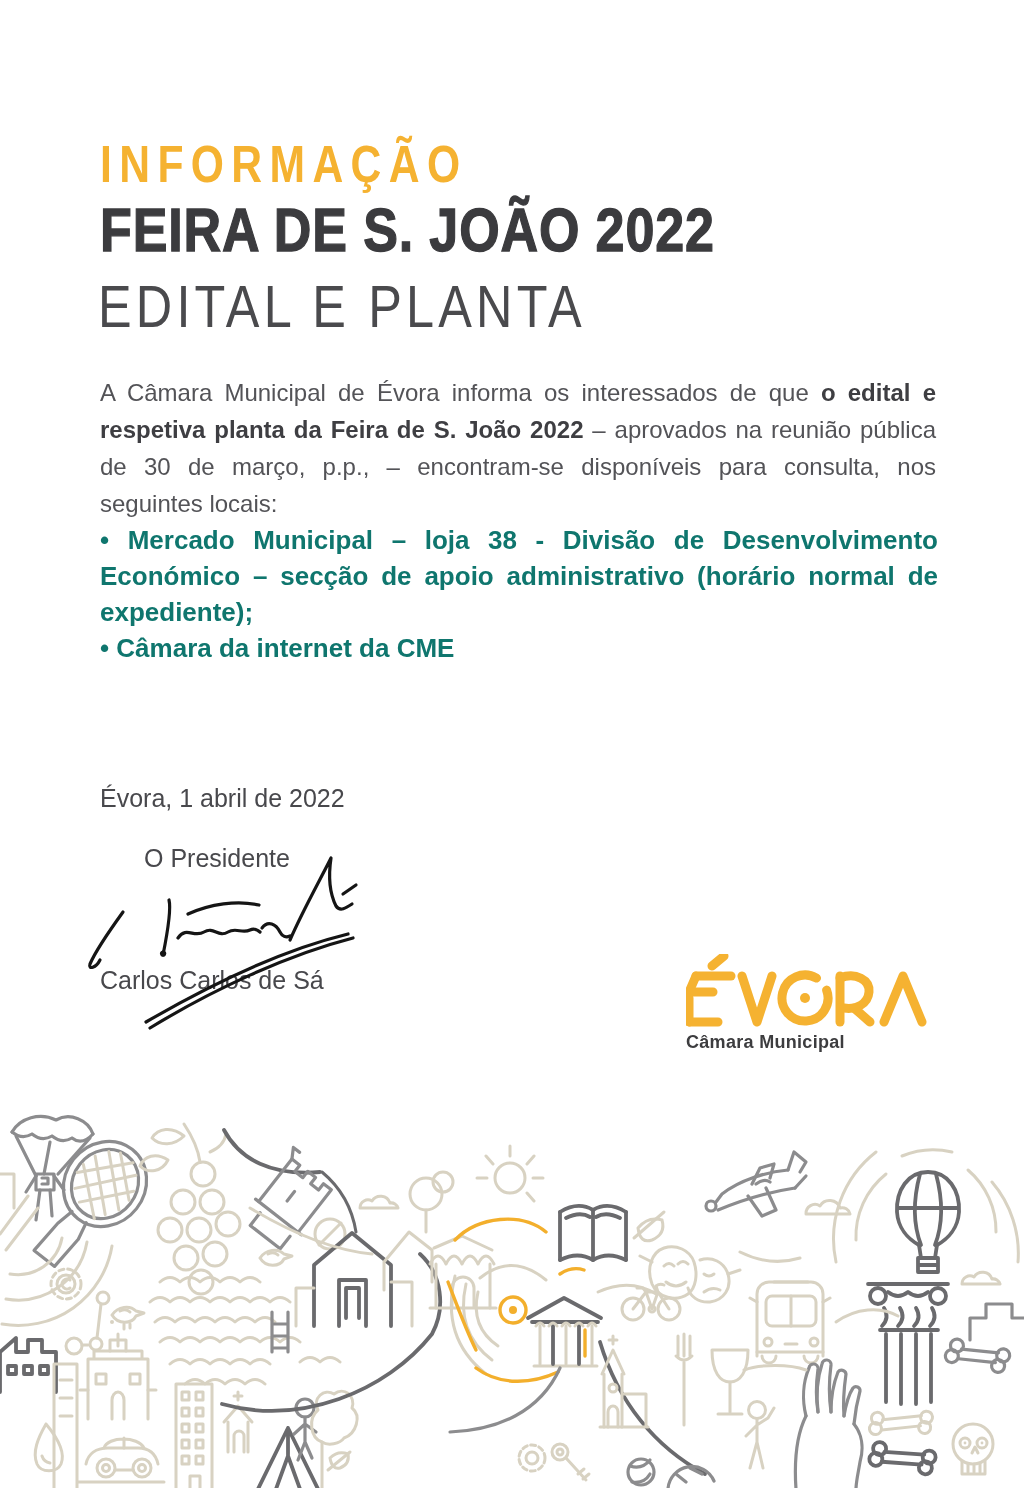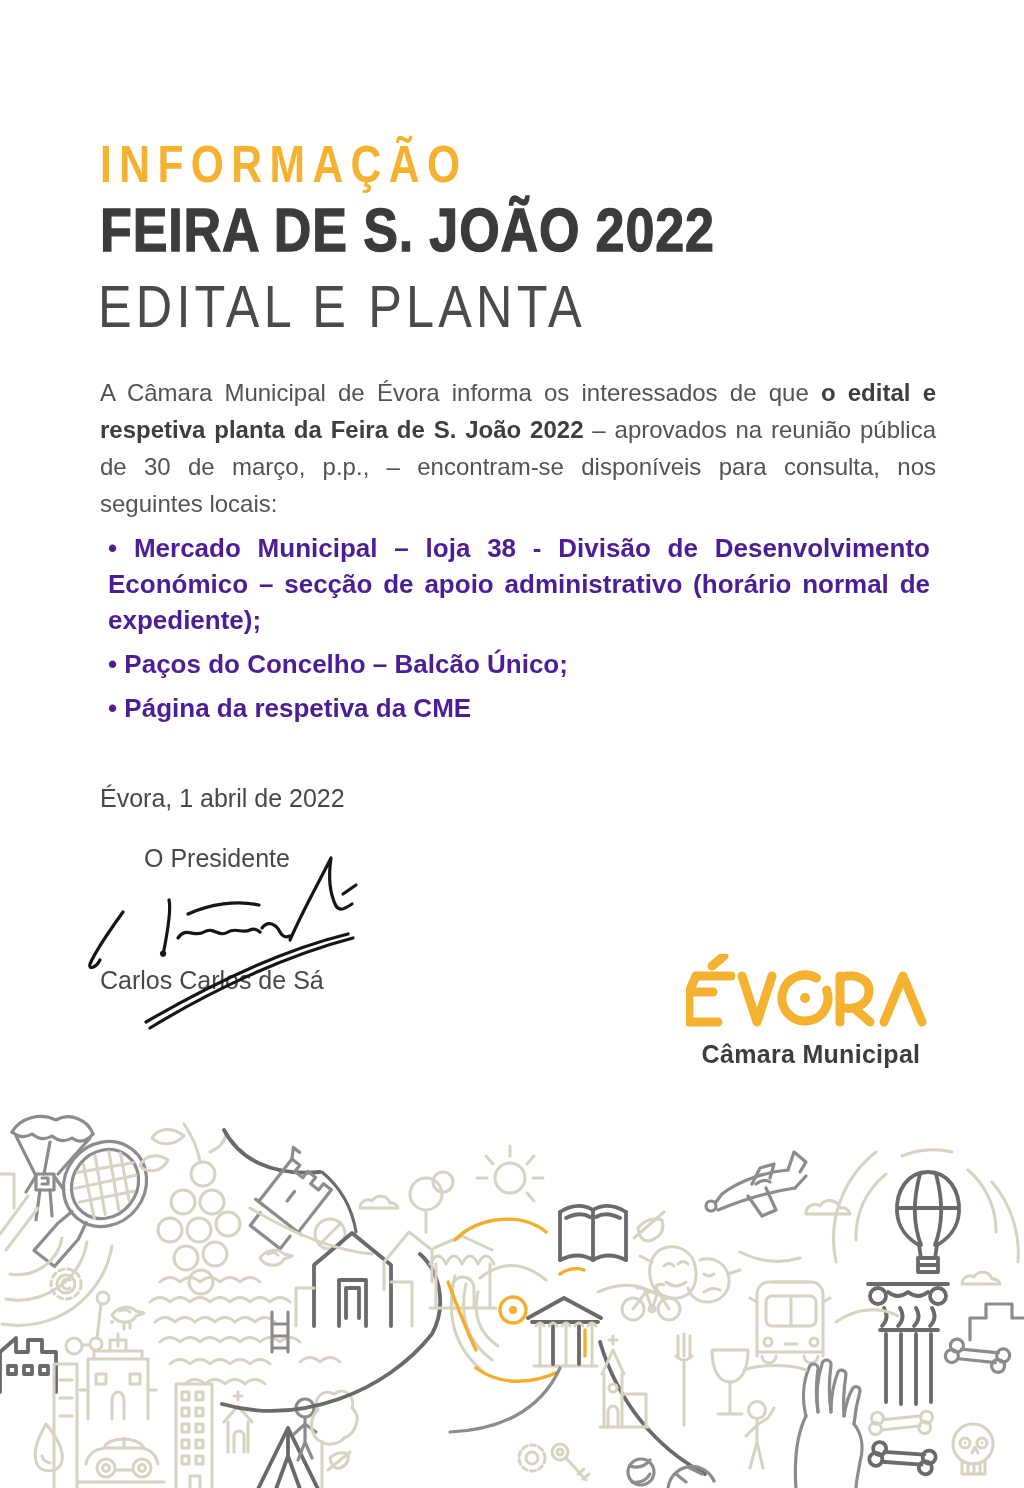--- a/index.html
+++ b/index.html
@@ -21,30 +21,30 @@
   .subtitle{
     left:98px;top:272px;font-size:60px;font-weight:400;letter-spacing:5px;
     color:#4A4A4D;transform:scaleX(.84);transform-origin:left top;white-space:nowrap;
   }
   .intro{
     left:100px;top:350px;width:836px;font-size:24px;line-height:37px;
     color:#535357;text-align:justify;
   }
   .intro b{color:#3E3E42;font-weight:700;}
   .bullets{left:100px;top:522px;width:838px;}
-  .bullets p{margin:8px;font-size:26px;line-height:36px;font-weight:700;color:#4c1d95;}
+  .bullets p{margin:0;font-size:26px;line-height:36px;font-weight:700;color:#0f766e;}
   .bullets p.just{text-align:justify;}
   .url{margin:0;padding-top:4px;font-size:23.5px;line-height:30px;font-weight:400;color:#5A5A5D;}
   .line{font-size:25px;color:#48484C;white-space:nowrap;}
   .dateline{left:100px;top:784px;text-align:center;}
   .signer-title{left:100px;top:844px;margin-left:44px;}
   .signer-name{left:100px;top:966px;}
   .sig{left:72px;top:850px;}
   .logo{left:686px;top:954px;width:250px;}
-  .logo .sub{margin-top:8px;text-align:center;font-size:25px;font-weight:700;color:#3D3D3F;letter-spacing:.3px;}
+  .logo .sub{text-align:left;font-size:18px;font-weight:700;color:#3D3D3F;letter-spacing:.3px;}
   .sr{position:absolute;width:1px;height:1px;overflow:hidden;clip:rect(0 0 0 0);}
   .footer{left:0;top:1112px;}
   
   .s1{stroke:#D8D2C2;stroke-width:3;fill:none;stroke-linecap:round;stroke-linejoin:round;}
   .s2{stroke:#8C8C8E;stroke-width:3.2;fill:none;stroke-linecap:round;stroke-linejoin:round;}
   .s3{stroke:#6A6A6D;stroke-width:3.8;fill:none;stroke-linecap:round;stroke-linejoin:round;}
   .s4{stroke:#F3AF2C;stroke-width:3.4;fill:none;stroke-linecap:round;stroke-linejoin:round;}
   .sig path{stroke:#151515;stroke-width:3.2;fill:none;stroke-linecap:round;stroke-linejoin:round;}
   .lg{stroke:#F5B231;stroke-width:9;fill:none;stroke-linecap:round;stroke-linejoin:round;}
 </style>
@@ -54,22 +54,21 @@
 <div class="page">
 
   <div class="abs kicker">INFORMAÇÃO</div>
   <div class="abs title">FEIRA DE S. JOÃO 2022</div>
   <div class="abs subtitle">EDITAL E PLANTA</div>
 
   <p class="abs intro"><span>A Câmara Municipal de Évora informa os interessados de que </span><b>o edital e respetiva planta da Feira de S. João 2022</b><span> – aprovados na reunião pública de 30 de março, p.p., – encontram-se disponíveis para consulta, nos seguintes locais:</span></p>
 
   <div class="abs bullets">
     <p class="just"><span>•</span> <span>Mercado Municipal – loja 38 - Divisão de Desenvolvimento Económico – secção de apoio administrativo (horário normal de expediente);</span></p>
-    <p><span>•</span> <span>Paços do Concelho – Balcão Único;</span></p>
-    <p><span>•</span> <span>Página da respetiva da CME</span></p>
+    <p><span>•</span> <span>Câmara da internet da CME</span></p>
   </div>
 
   <div class="abs line dateline">Évora, 1 abril de 2022</div>
   <div class="abs line signer-title">O Presidente</div>
   <div class="abs line signer-name">Carlos Carlos de Sá</div>
 
   <svg class="abs sig" width="300" height="185" viewBox="0 0 300 185">
     <path d="M51 62 C38 80 24 100 18 114 C16 120 24 118 28 110"></path>
     <path d="M91 102 a1.6 1.6 0 1 0 .2 0"></path>
     <path d="M97 50 C99 58 95 85 91 105"></path>

